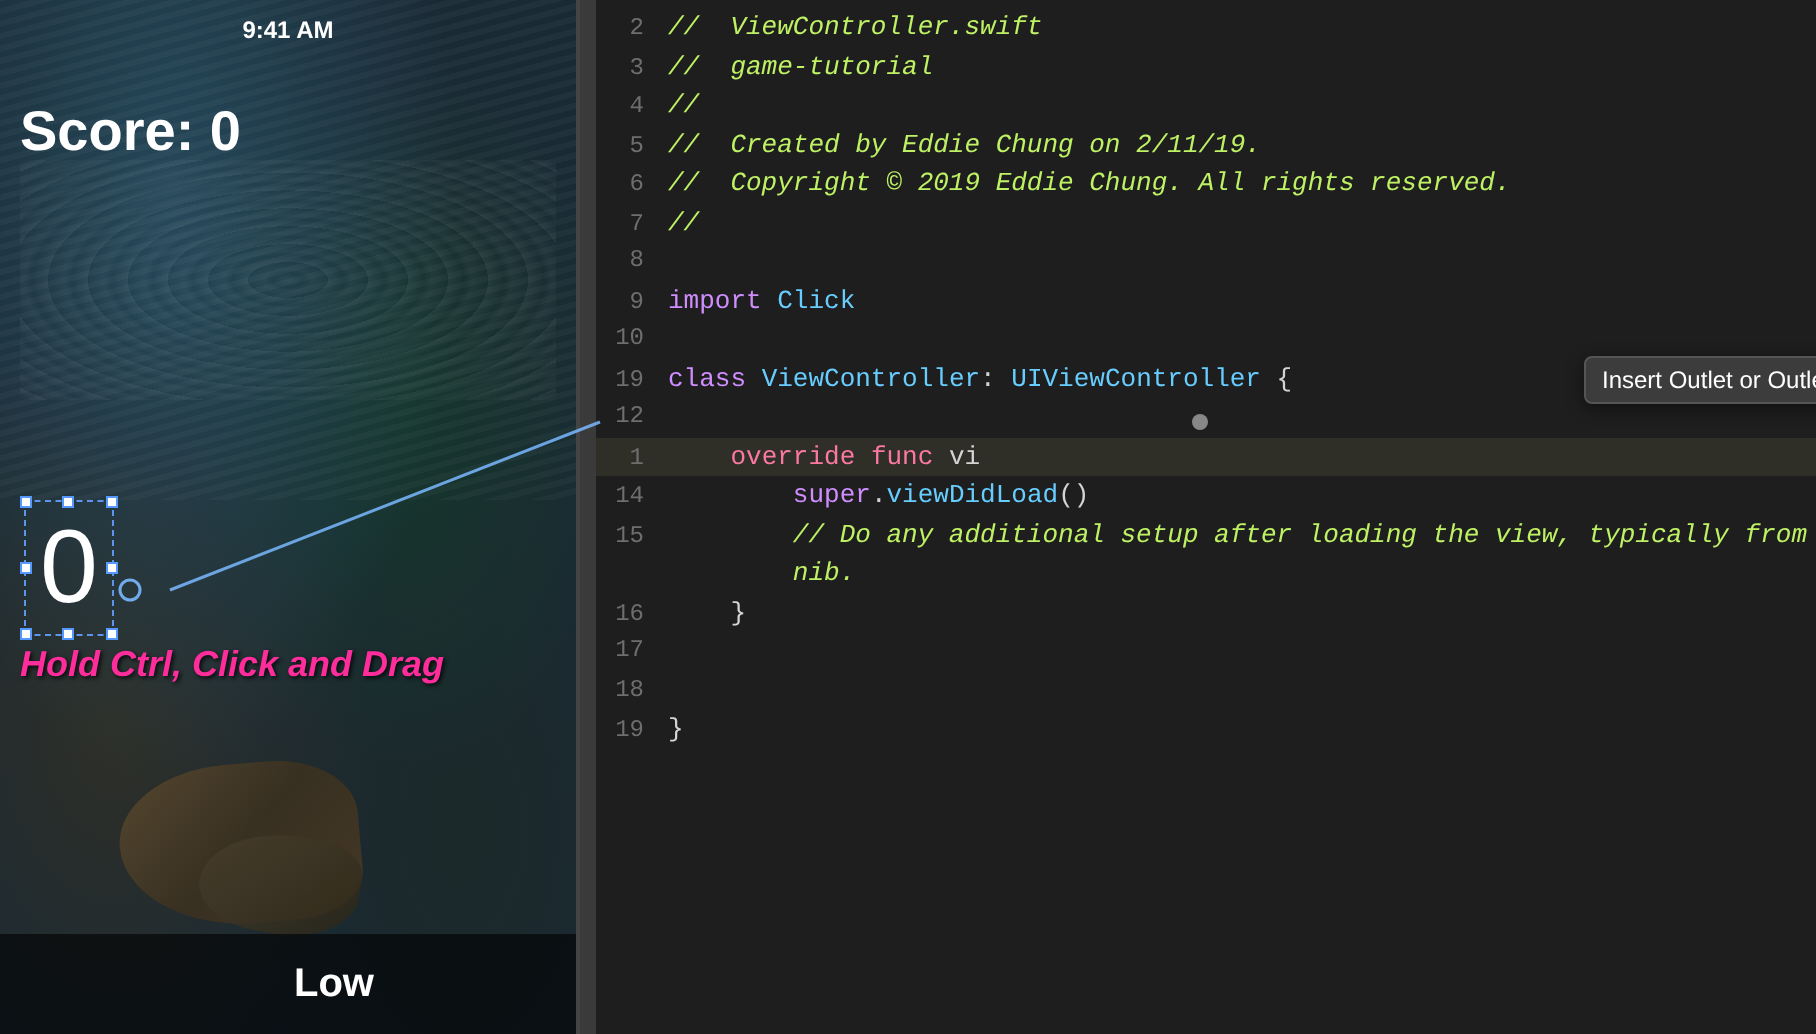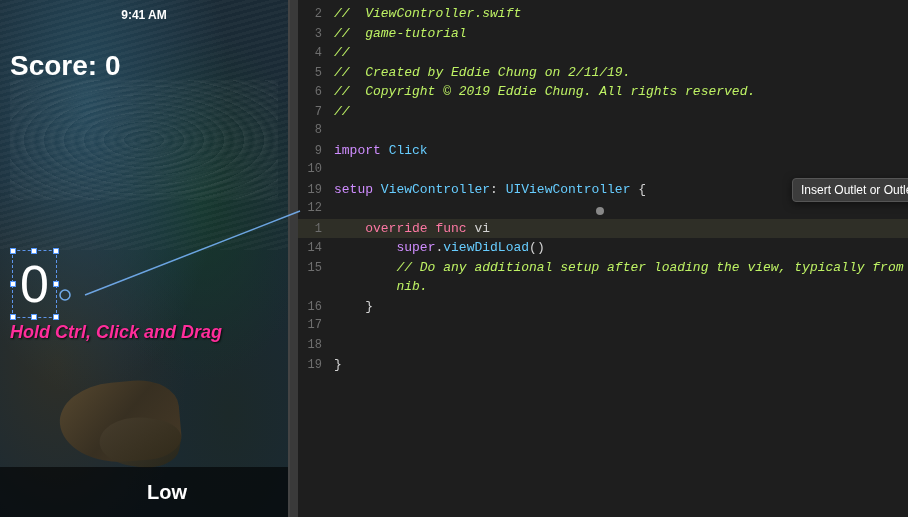--- a/index.html
+++ b/index.html
@@ -358,21 +358,21 @@
     <div class="code-line">
       <span class="line-number">9</span>
       <span class="line-content"><span class="kw">import</span> <span class="type">Click</span></span>
     </div>
     <div class="code-line">
       <span class="line-number">10</span>
       <span class="line-content"></span>
     </div>
     <div class="code-line">
       <span class="line-number">19</span>
-      <span class="line-content"><span class="kw">setup</span> <span class="type">ViewController</span><span class="plain">: </span><span class="type">UIViewController</span><span class="plain"> {</span></span>
+      <span class="line-content"><span class="kw">class</span> <span class="type">ViewController</span><span class="plain">: </span><span class="type">UIViewController</span><span class="plain"> {</span></span>
     </div>
     <div class="code-line">
       <span class="line-number">12</span>
       <span class="line-content"></span>
     </div>
     <div class="code-line line-highlight">
       <span class="line-number">1</span>
       <span class="line-content"><span class="plain">    </span><span class="kw2">override</span><span class="plain"> </span><span class="kw2">func</span><span class="plain"> vi</span></span>
     </div>
     <div class="code-line">

